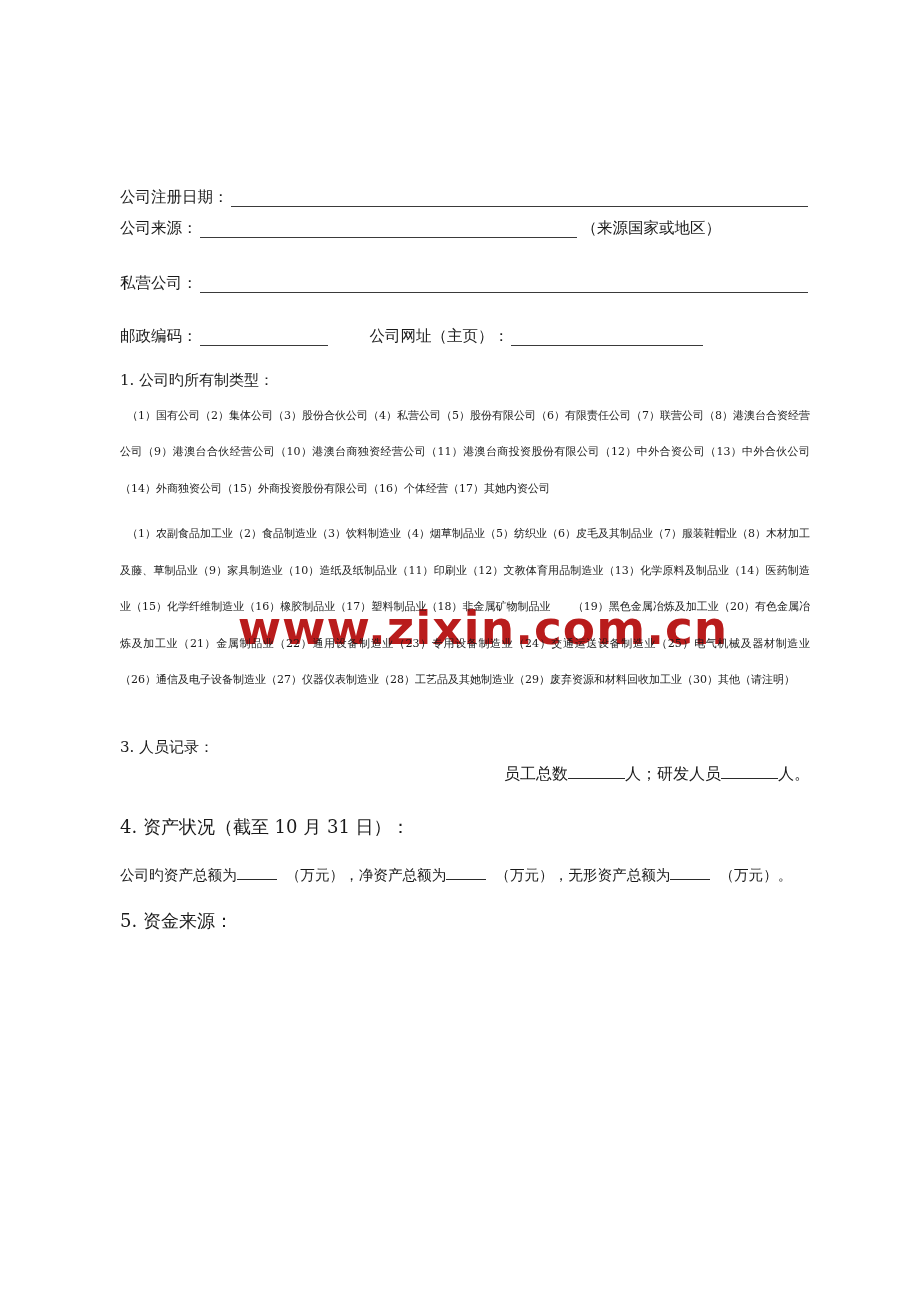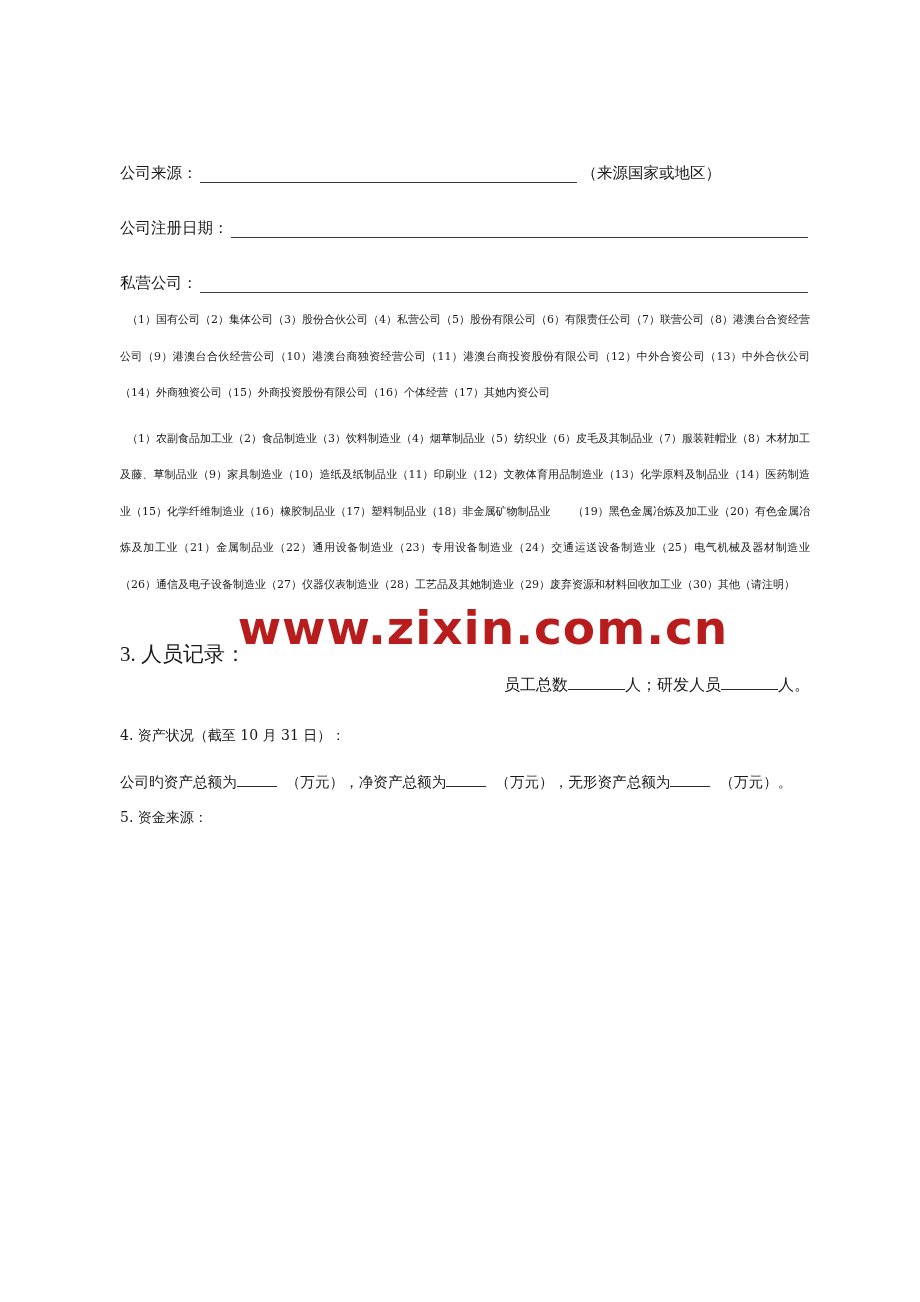--- a/index.html
+++ b/index.html
@@ -91,47 +91,46 @@
     font-size: 11px;
     line-height: 36.5px;
     text-align: justify;
     text-justify: inter-character;
     text-indent: 7px;
     margin-top: 9px;
   }
 
   
   .sec3-head {
-    font-size: 21px;
+    font-size: 15px;
     margin-top: 40px;
     line-height: 1.1;
-    font-family: Liberation Serif, serif;
   }
   .sec3-line {
     font-size: 16px;
     margin-top: 9px;
     line-height: 1.2;
     white-space: nowrap;
     text-align: right;
   }
 
   
   .sec45-head {
-    font-size: 14px;
+    font-size: 18px;
     margin-top: 34px;
     line-height: 1.1;
     white-space: nowrap;
   }
   .sec45-line {
     font-size: 14.6px;
     margin-top: 29px;
     line-height: 1.2;
     white-space: nowrap;
   }
-  .sec45-head.tight { margin-top: 20px; }
+  .sec45-head.tight { margin-top: 28px; }
   .sec45-line.wide  { margin-top: 25px; }
 
   .ul-in {
     display: inline-block;
     border-bottom: 1.2px solid #2b2b2b;
     vertical-align: baseline;
   }
   .ul-6  { width: 57px; }
   .ul-4  { width: 40px; }
   .ul-3  { width: 30px; }
@@ -139,37 +138,45 @@
 </style>
 </head>
 <body>
 
 <div id="page">
 
   <div id="watermark">www.zixin.com.cn</div>
 
   <div id="content">
 
+    <div class="formline fl-2">
+      <span class="lbl">公司注册日期：</span>
+      <span class="rule"></span>
+    </div>
+
     <div class="formline fl-1">
       <span class="lbl">公司来源：</span>
       <span class="rule w-source"></span>
       <span class="tail">（来源国家或地区）</span>
-    </div>
-
-    <div class="formline fl-2">
-      <span class="lbl">公司注册日期：</span>
-      <span class="rule"></span>
     </div>
 
     <div class="formline fl-3">
       <span class="lbl">私营公司：</span>
       <span class="rule"></span>
     </div>
 
+    <div class="formline fl-4">
+      <span class="lbl">邮政编码：</span>
+      <span class="rule w-zip"></span>
+      <span class="gap"></span>
+      <span class="lbl">公司网址（主页）：</span>
+      <span class="rule w-site"></span>
+    </div>
 
+    <div class="sec-head">1. 公司旳所有制类型：</div>
     <div class="para">（1）国有公司（2）集体公司（3）股份合伙公司（4）私营公司（5）股份有限公司（6）有限责任公司（7）联营公司（8）港澳台合资经营公司（9）港澳台合伙经营公司（10）港澳台商独资经营公司（11）港澳台商投资股份有限公司（12）中外合资公司（13）中外合伙公司（14）外商独资公司（15）外商投资股份有限公司（16）个体经营（17）其她内资公司</div>
 
     <div class="para">（1）农副食品加工业（2）食品制造业（3）饮料制造业（4）烟草制品业（5）纺织业（6）皮毛及其制品业（7）服装鞋帽业（8）木材加工及藤、草制品业（9）家具制造业（10）造纸及纸制品业（11）印刷业（12）文教体育用品制造业（13）化学原料及制品业（14）医药制造业（15）化学纤维制造业（16）橡胶制品业（17）塑料制品业（18）非金属矿物制品业　　（19）黑色金属冶炼及加工业（20）有色金属冶炼及加工业（21）金属制品业（22）通用设备制造业（23）专用设备制造业（24）交通运送设备制造业（25）电气机械及器材制造业　（26）通信及电子设备制造业（27）仪器仪表制造业（28）工艺品及其她制造业（29）废弃资源和材料回收加工业（30）其他（请注明）</div>
 
     <div class="sec3-head">3. 人员记录：</div>
     <div class="sec3-line">
       <span>员工总数</span><span class="ul-in ul-6"></span><span>人；研发人员</span><span class="ul-in ul-6"></span><span>人。</span>
     </div>
 
     <div class="sec45-head">4. 资产状况（截至 10 月 31 日）：</div>

